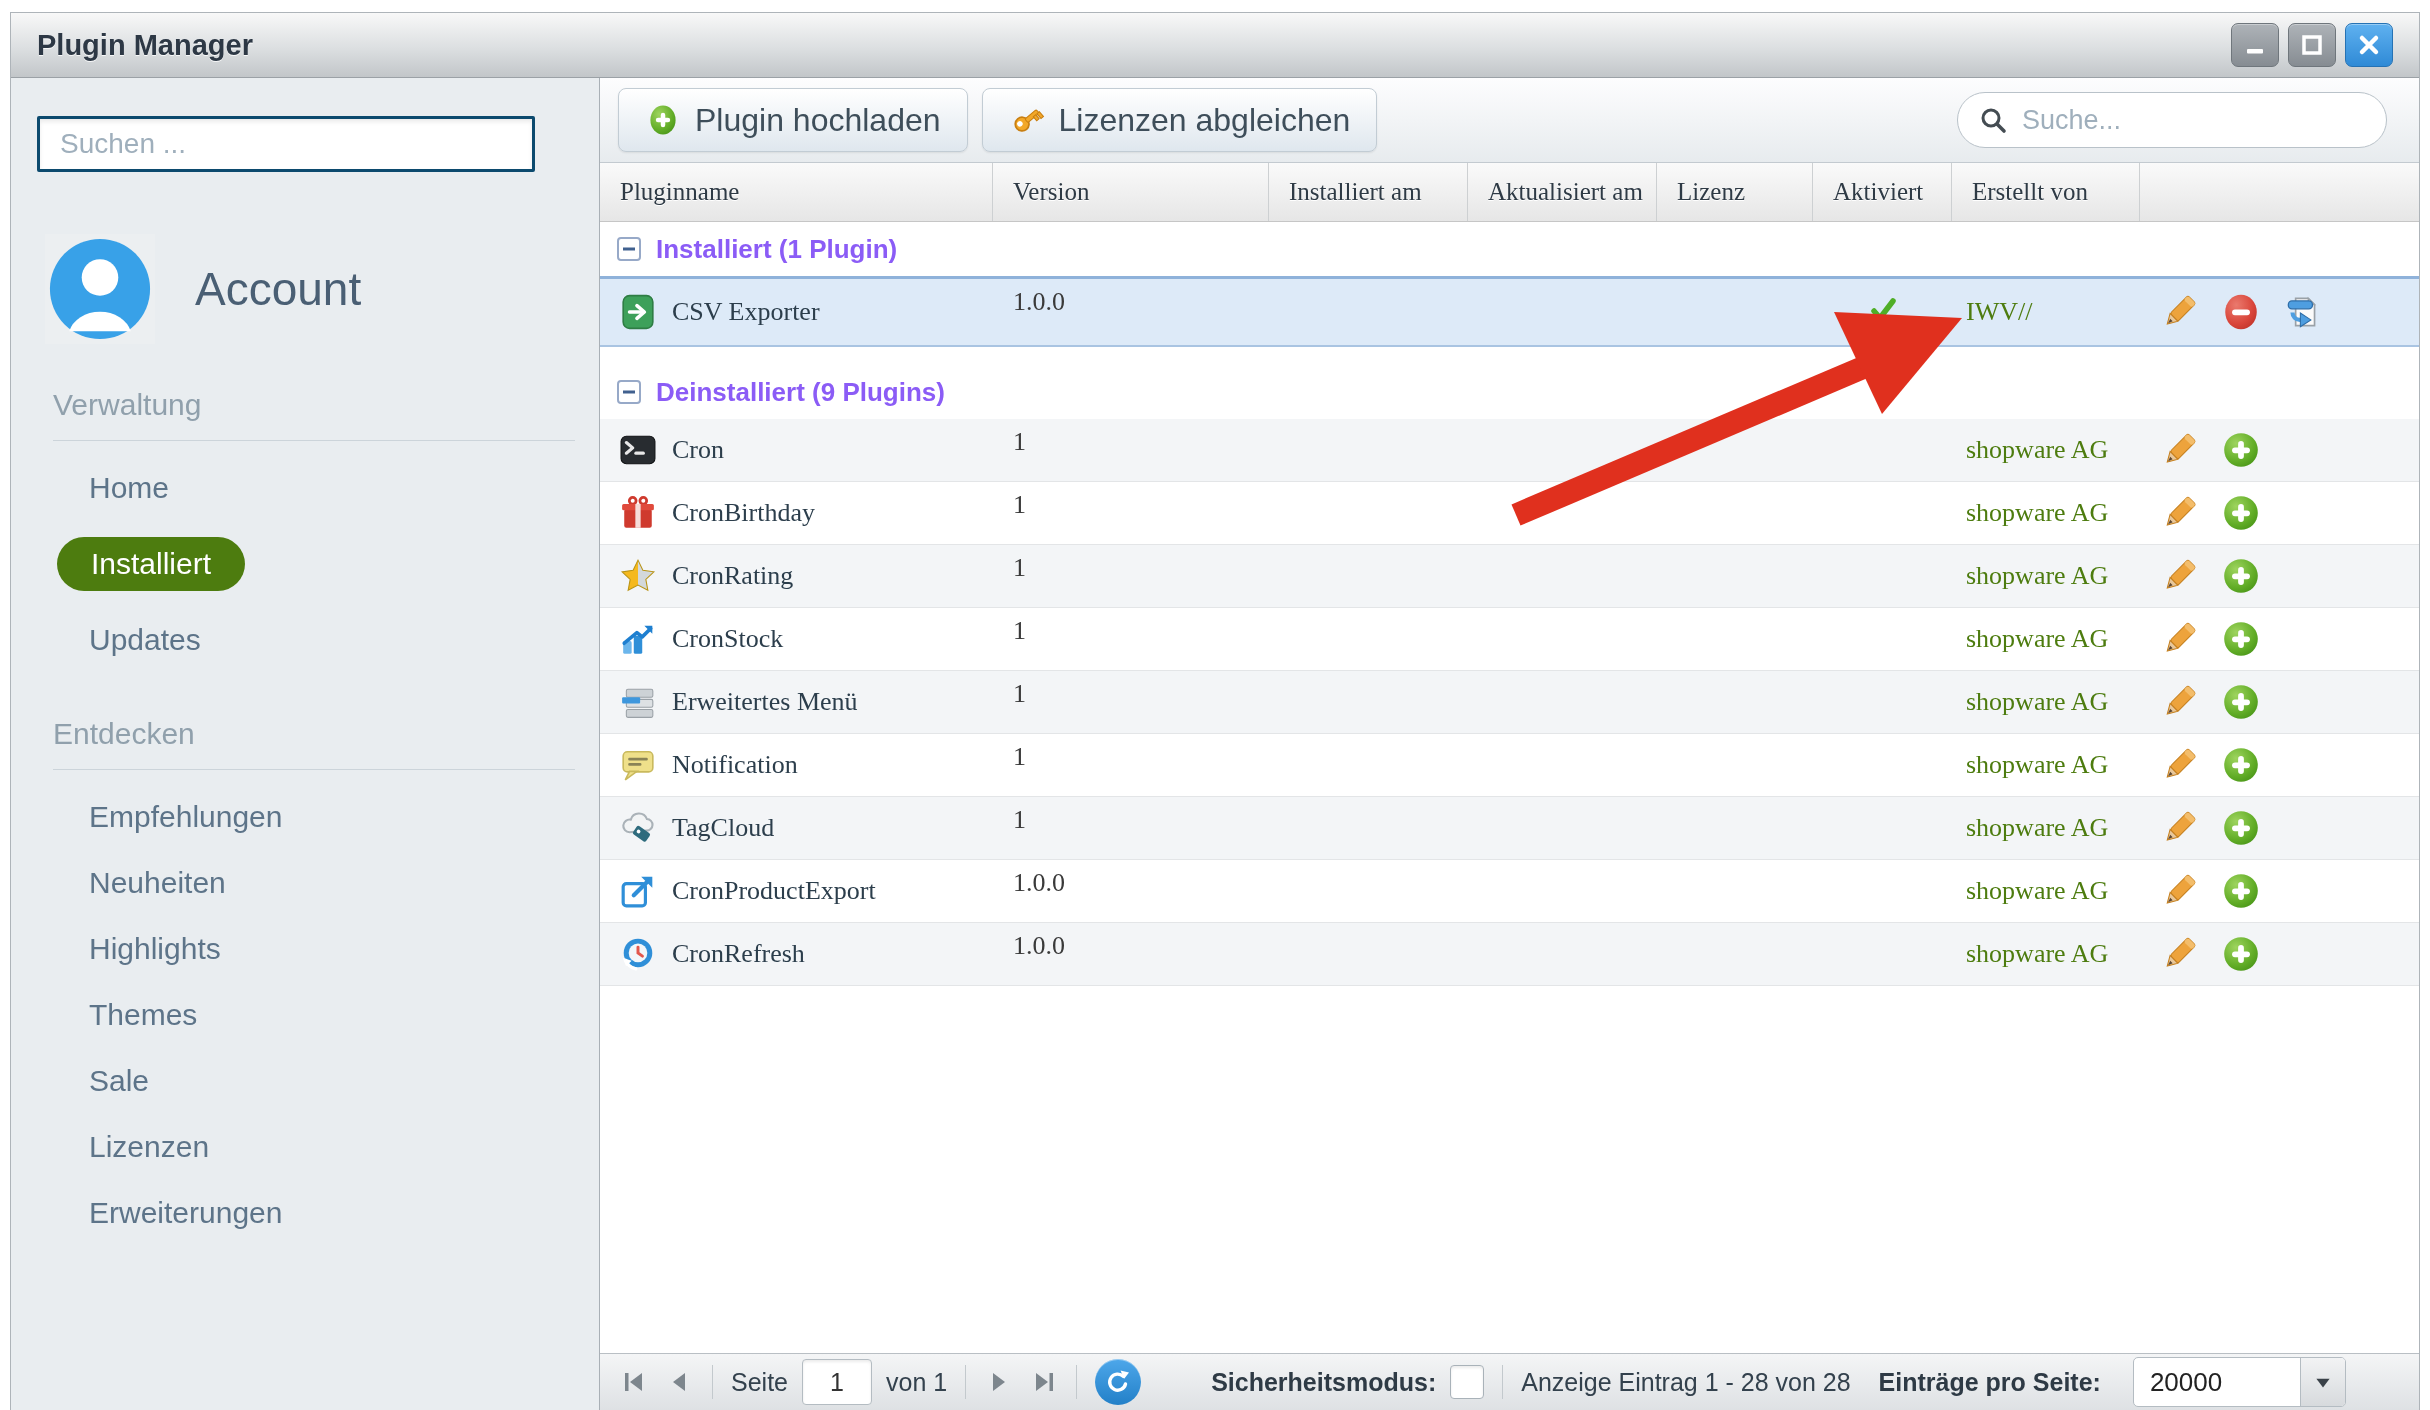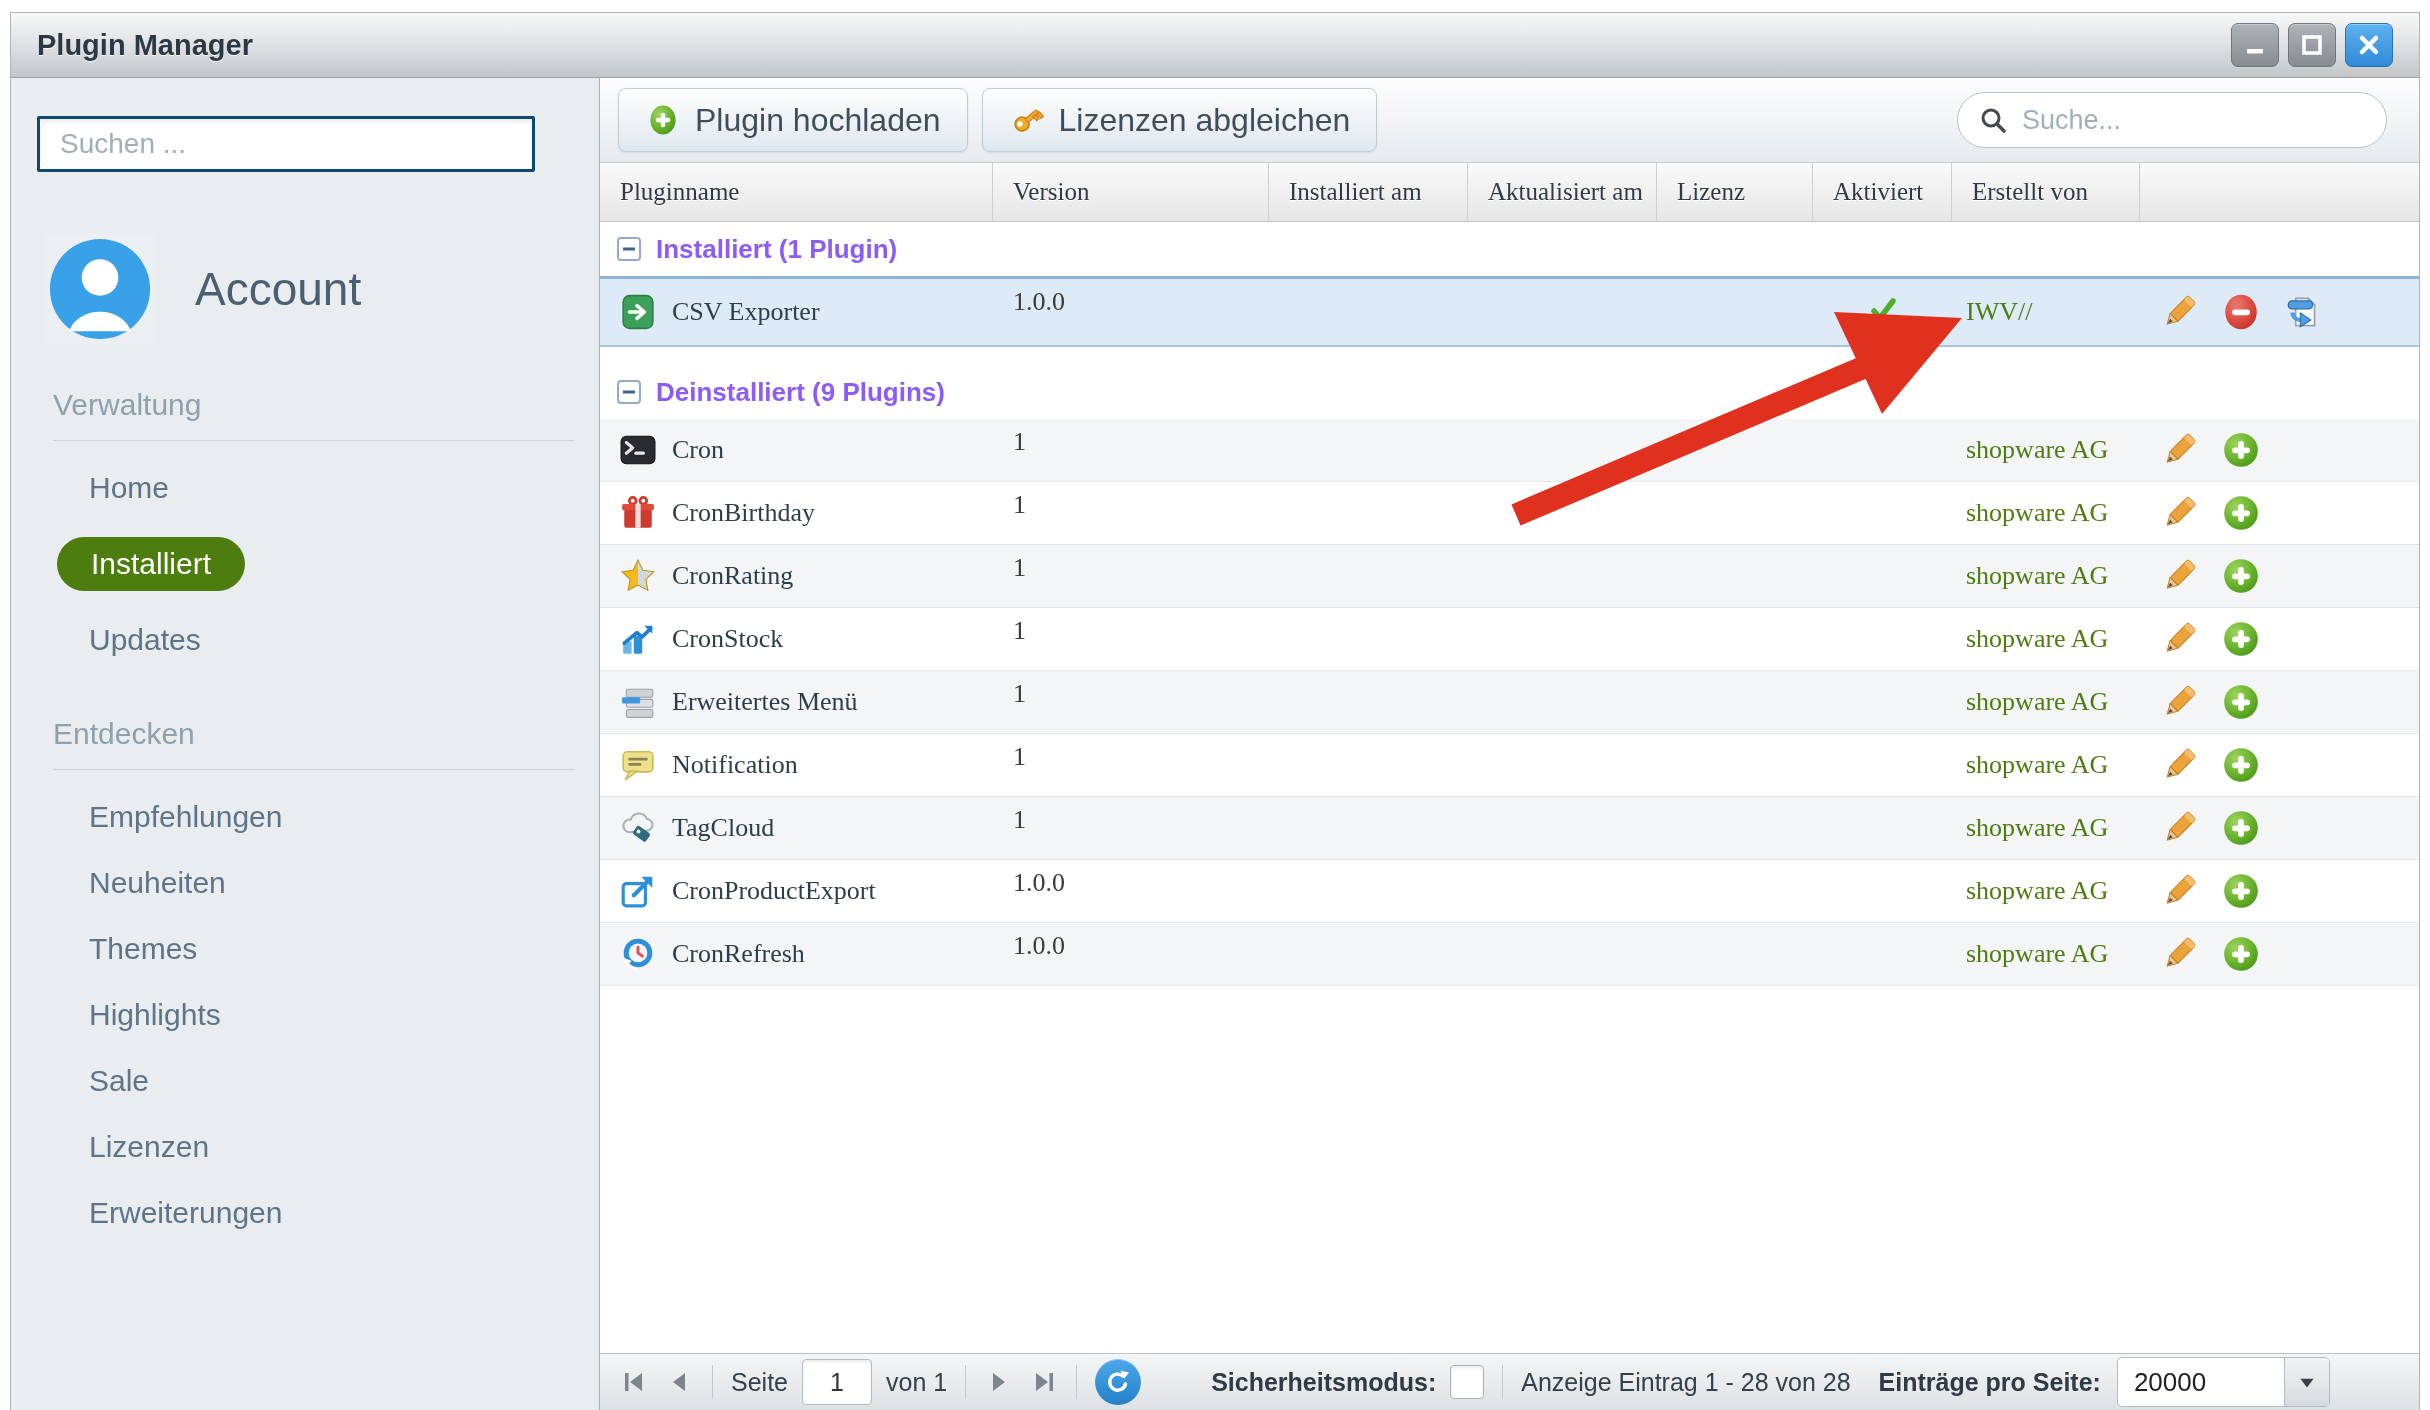--- a/index.html
+++ b/index.html
@@ -91,21 +91,21 @@
   .bold-label{font-weight:bold;color:#2e3a45;}
   .checkbox{width:32px;height:32px;background:#fff;border:1px solid #a9b2b9;border-radius:4px;cursor:pointer;
     box-shadow:inset 0 2px 3px rgba(0,0,0,.08);}
   .combo{display:flex;align-items:center;height:48px;border:1px solid #b4bcc2;border-radius:5px;background:#fff;
     overflow:hidden;cursor:pointer;margin-left:6px;}
   .combo-value{width:150px;padding-left:16px;font-size:26px;color:#222;}
   .combo-btn{width:44px;height:100%;display:flex;align-items:center;justify-content:center;
     background:linear-gradient(#f2f3f4,#d7dadd);border-left:1px solid #b4bcc2;}
   .combo-btn svg{width:22px;height:22px;}
   .sec-group{margin-left:56px;display:flex;align-items:center;gap:14px;}
-  .entries-group{margin-left:14px;display:flex;align-items:center;gap:10px;}
+  .entries-group{margin-left:14px;display:flex;align-items:center;gap:26px;}
   
   .overlay{position:absolute;left:0;top:0;width:2430px;height:1410px;pointer-events:none;z-index:60;}
 </style>
 </head>
 <body>
 
 <div class="window">
   <div class="titlebar">
     <span class="title">Plugin Manager</span>
     <div class="win-controls">
@@ -146,22 +146,22 @@
           <div class="side-section-header">Verwaltung</div>
           <div class="side-items">
             <div class="side-item"><span>Home</span></div>
             <div class="side-item active"><span>Installiert</span></div>
             <div class="side-item"><span>Updates</span></div>
           </div>
           <div class="side-section-header">Entdecken</div>
           <div class="side-items">
             <div class="side-item"><span>Empfehlungen</span></div>
             <div class="side-item"><span>Neuheiten</span></div>
+            <div class="side-item"><span>Highlights</span></div>
             <div class="side-item"><span>Themes</span></div>
-            <div class="side-item"><span>Highlights</span></div>
             <div class="side-item"><span>Sale</span></div>
             <div class="side-item"><span>Lizenzen</span></div>
             <div class="side-item"><span>Erweiterungen</span></div>
           </div>
         </div>
     </div>
 
     <div class="main">
       <div class="toolbar">
         <div class="tb-btn">

